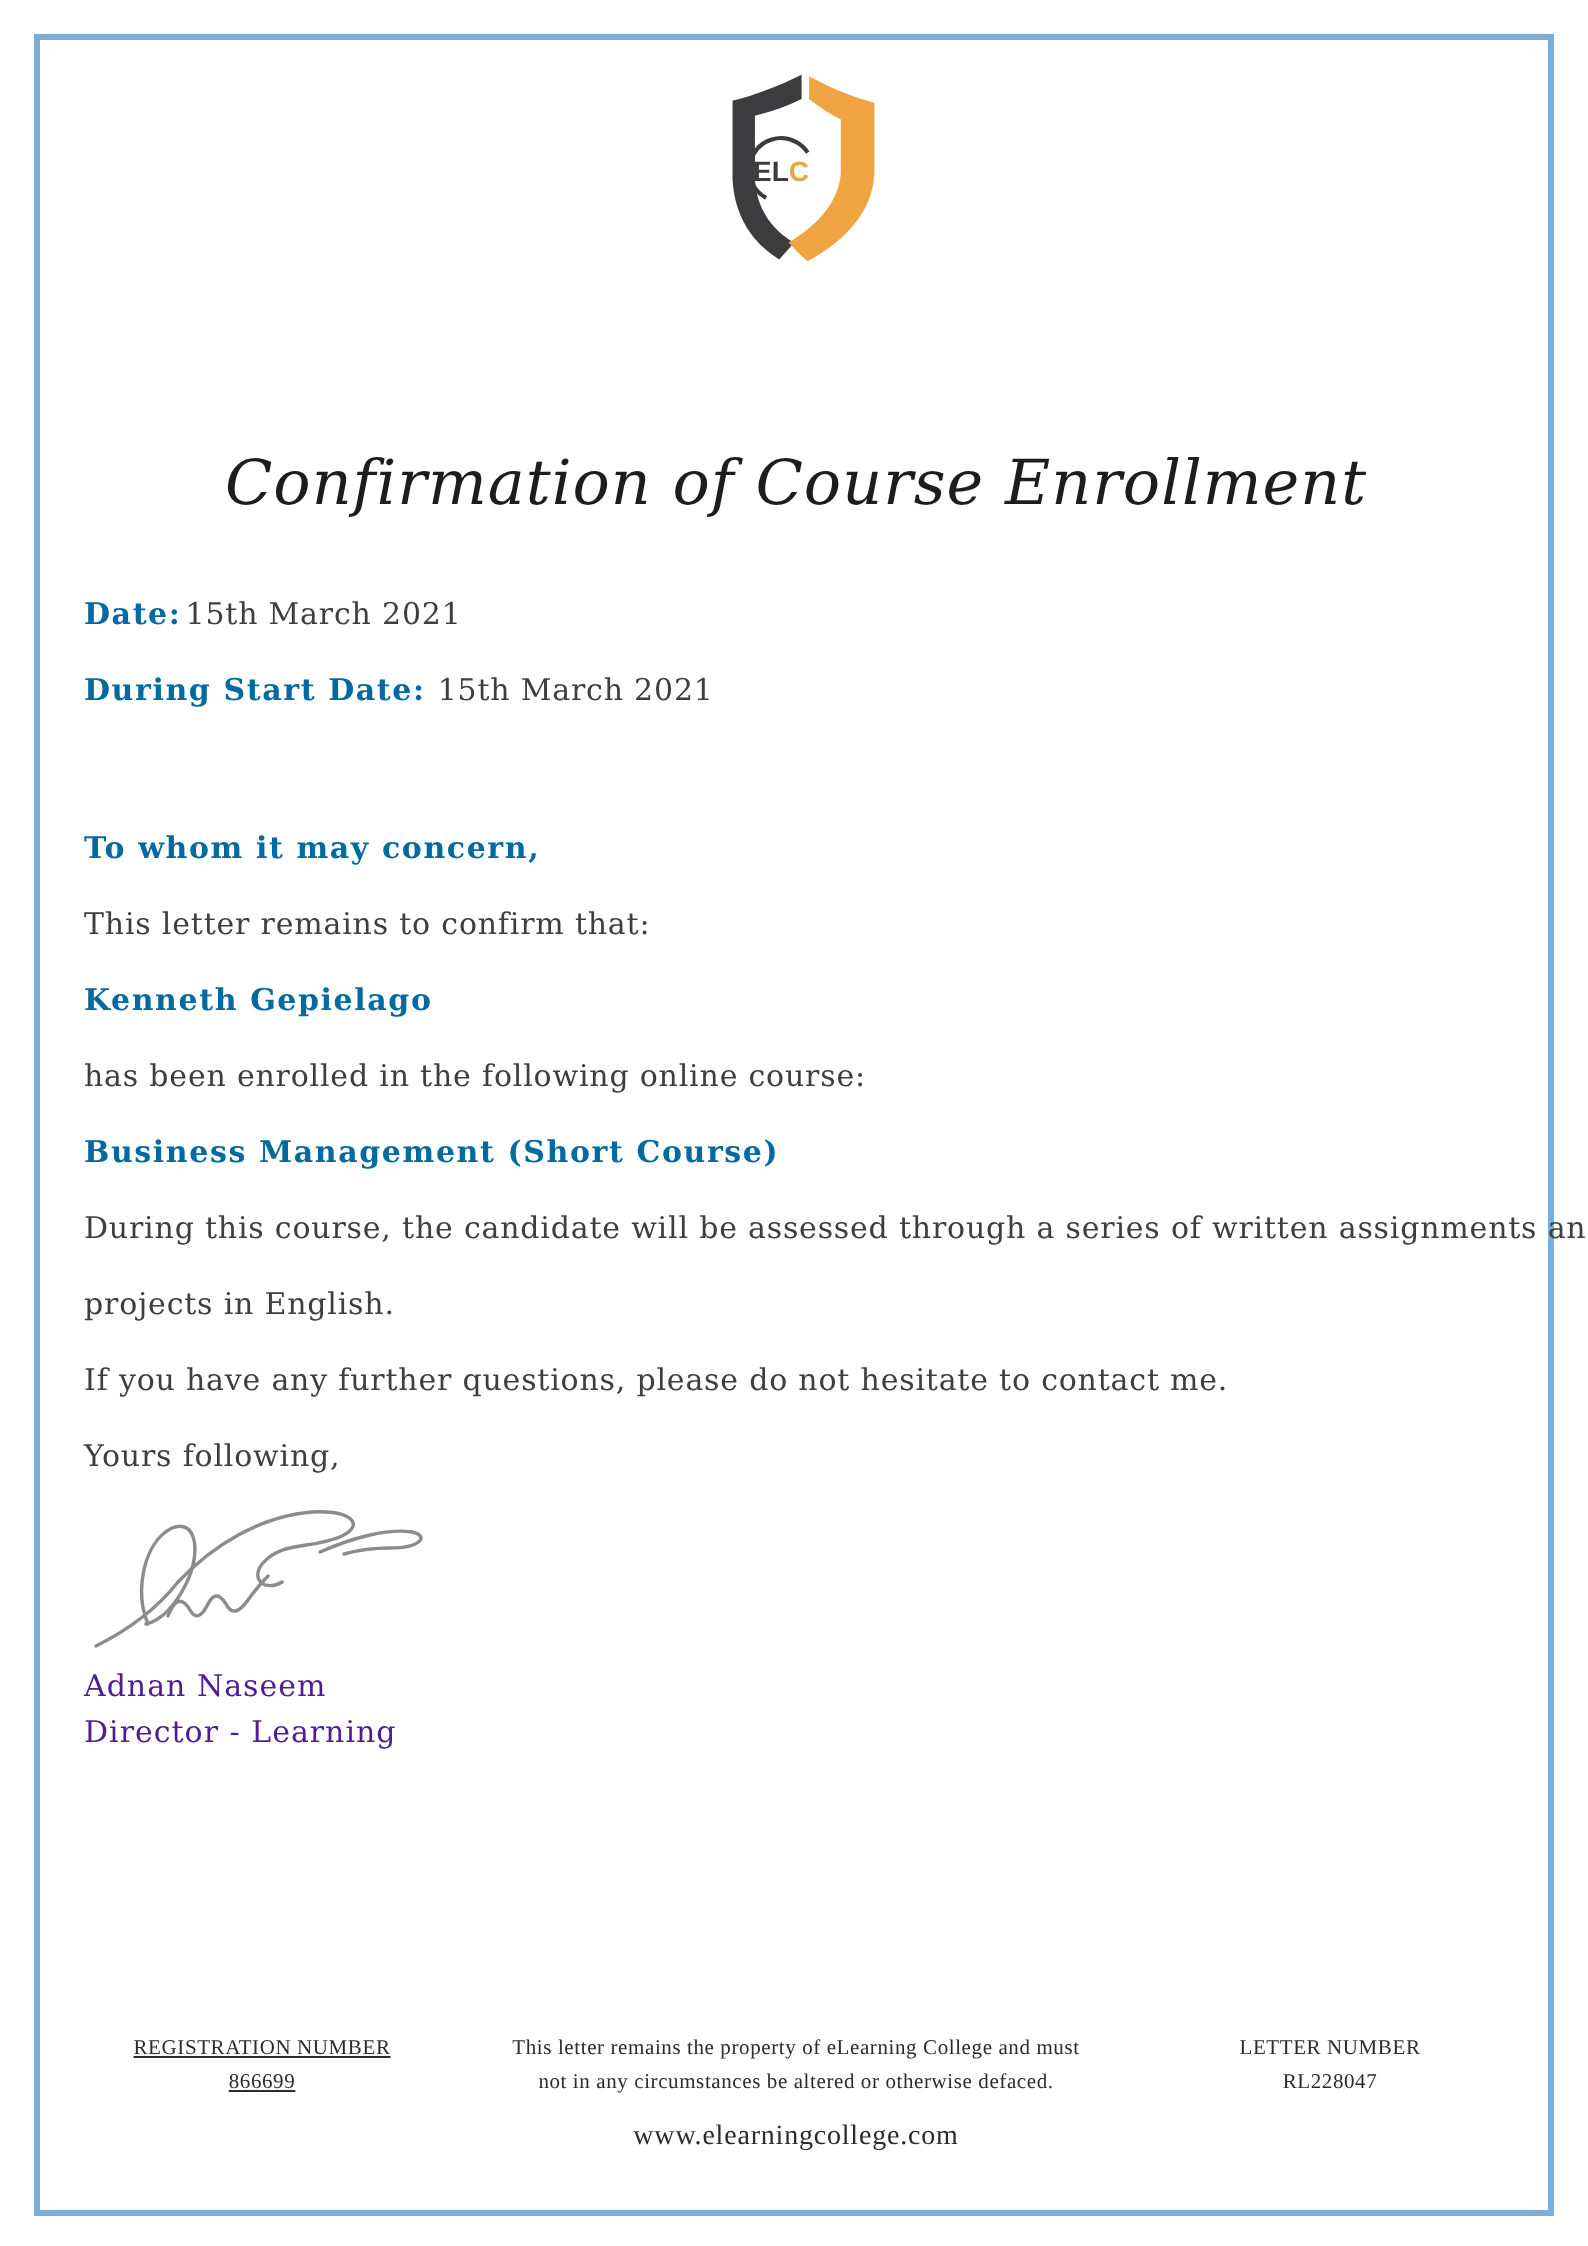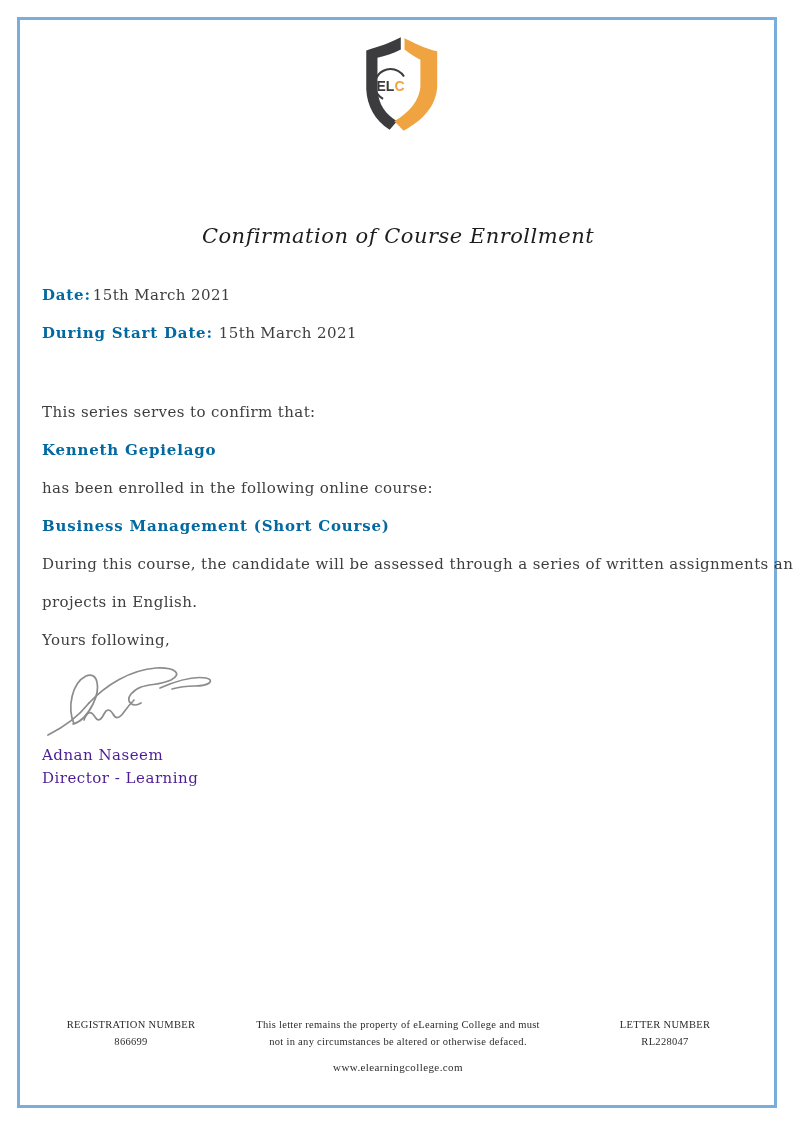--- a/index.html
+++ b/index.html
@@ -15,43 +15,43 @@
   .inner { position:absolute; left:42px; right:40px; top:36px; }
 
   
   .logo-row { display:flex; justify-content:center; align-items:center; gap:2px; height:96px; }
   .wordmark { font-family:"Liberation Sans", sans-serif; font-weight:bold;
               font-size:30px; line-height:34px; color:#3C3C3E; letter-spacing:0.5px; }
   .wordmark .e-orange { color:#F0A441; }
 
   
   .title { margin-top:92px; text-align:center; font-style:italic;
-           font-size:21px; color:#1d1d1d; letter-spacing:0.5px; }
+           font-size:31px; color:#1d1d1d; letter-spacing:0.5px; }
 
   
   .body-block { margin-top:28px; font-size:15px; color:#3E3E3E; letter-spacing:0.4px; }
   .line { line-height:38px; white-space:nowrap; }
   .b { font-weight:bold; color:#0369a1; letter-spacing:0.8px; }
   .val-tight { margin-left:2px; }
   .val { margin-left:6px; }
   .gap { height:41px; }
 
   
   .sig { display:block; margin:2px 0 0 2px; }
   .sign-name { font-size:15px; color:#4c1d95; line-height:21px; letter-spacing:0.5px; margin-top:2px; }
 
   
   .footer { position:absolute; left:42px; right:40px; top:1016px;
             font-family:"Liberation Serif", serif; color:#2b2b2b; }
   .footer-cols { display:flex; justify-content:space-between; align-items:flex-start; }
   .fcol { font-size:10.5px; line-height:17px; text-align:center; letter-spacing:0.3px; }
-  .fcol.left  { width:200px; }
+  .fcol.left  { width:200px;text-decoration:underline; }
   .fcol.mid   { width:400px; }
   .fcol.right { width:200px; }
-  .site { margin-top:11px; text-align:center; font-size:11px; letter-spacing:0.4px; }
+  .site { margin-top:11px; text-align:center; font-size:14px; letter-spacing:0.4px; }
 </style>
 </head>
 <body>
 
 <div class="page">
   <div class="frame"></div>
 
   <div class="inner">
 
     <div class="logo-row">
@@ -70,26 +70,28 @@
     </div>
 
     <div class="title">Confirmation of Course Enrollment</div>
 
     <div class="body-block">
       <div class="line"><span class="b">Date:</span><span class="val-tight">15th March 2021</span></div>
       <div class="line"><span class="b">During Start Date:</span><span class="val">15th March 2021</span></div>
 
       <div class="gap"></div>
 
-      <div class="line">This series serves to confirm that:</div>
+      <div class="line b">To whom it may concern,</div>
+      <div class="line">This letter remains to confirm that:</div>
       <div class="line b">Kenneth Gepielago</div>
       <div class="line">has been enrolled in the following online course:</div>
       <div class="line b">Business Management (Short Course)</div>
       <div class="line">During this course, the candidate will be assessed through a series of written assignments and</div>
       <div class="line">projects in English.</div>
+      <div class="line">If you have any further questions, please do not hesitate to contact me.</div>
       <div class="line">Yours following,</div>
 
       <svg class="sig" width="190" height="82" viewBox="0 0 190 82" fill="none" stroke="#8C8C8C" stroke-width="1.7" stroke-linecap="round">
         <path d="M4,74 C 20,66 34,56 45,42"></path>
         <path d="M30,63 C 23,46 28,22 42,15 C 54,10 57,27 49,43 C 44,53 37,61 29,63"></path>
         <path d="M40,59 q 5,-13 11,-3 q 4,7 9,-3 q 4,-8 9,0 q 4,8 11,-2 q 5,-7 10,-12"></path>
         <path d="M45,42 C 62,24 86,9 112,7 C 131,6 139,13 127,19 C 112,26 97,21 87,33 C 81,41 89,47 97,42"></path>
         <path d="M116,27 C 132,20 150,15 162,17 C 171,19 166,25 151,25 C 143,25 135,26 128,28"></path>
       </svg>
 

